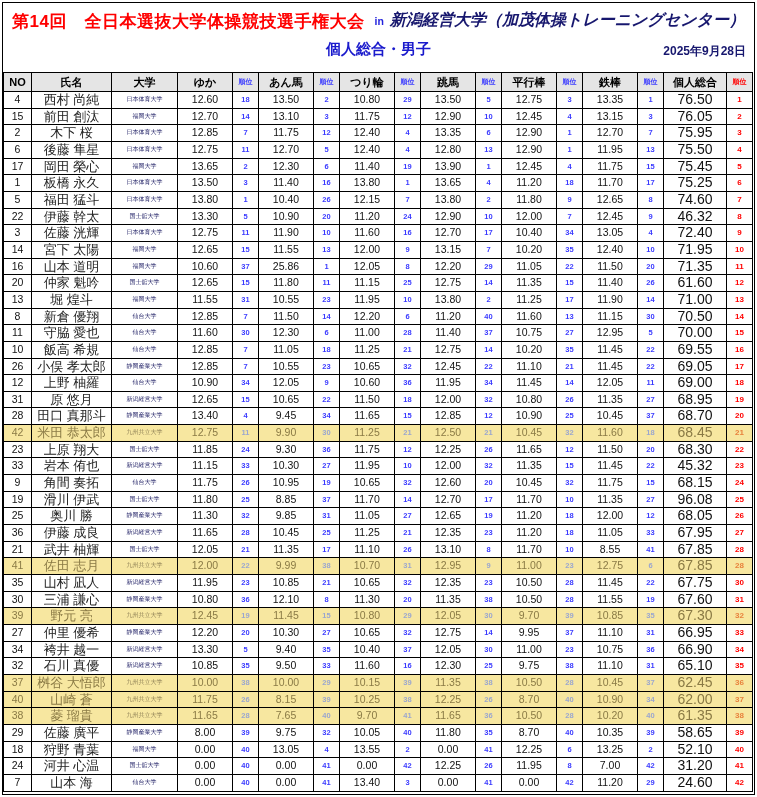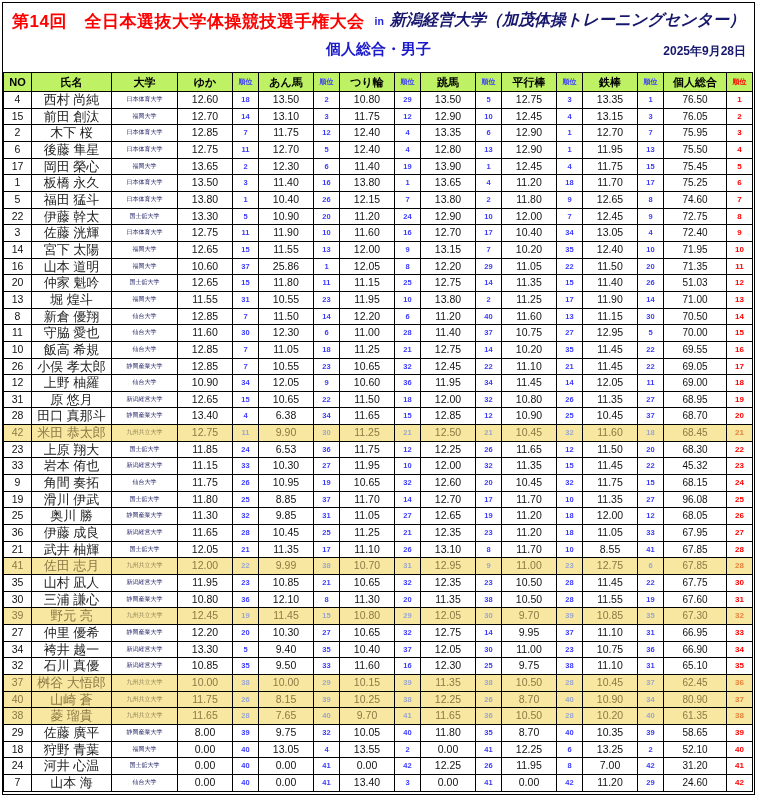--- a/index.html
+++ b/index.html
@@ -10,31 +10,31 @@
   .title-line{text-align:center;padding-top:7px;white-space:nowrap;}
   .main-title{color:#ff0000;font-weight:bold;font-size:17px;letter-spacing:.5px;}
   .in-label{color:#2222dd;font-weight:bold;font-size:10.5px;margin:0 6px 0 10px;vertical-align:2px;}
   .venue{color:#17176e;font-weight:bold;font-size:16px;vertical-align:2px;font-style:italic;}
   .sub-line{position:relative;margin-top:7px;height:18px;}
   .subtitle{position:absolute;left:0;right:0;text-align:center;color:#1a1acc;font-weight:bold;font-size:15px;}
   .date{position:absolute;right:8px;top:3px;color:#17176e;font-weight:bold;font-size:12px;}
   
   table{border-collapse:collapse;table-layout:fixed;width:749px;margin-left:0px;}
   th,td{border:1px solid #000;padding:0;text-align:center;overflow:hidden;white-space:nowrap;}
-  thead th{height:18px;background:#bef264;}
+  thead th{height:18px;background:#e5e5e5;}
   th.colh{font-size:11px;font-weight:bold;color:#000;}
   th.rankh{font-size:7px;font-weight:bold;color:#3a3aff;}
   th.rankh.final{color:#ff0000;}
   tbody td{height:15.65px;line-height:15.65px;}
   td.no{font-size:10.5px;color:#111;}
   td.name{font-size:13px;color:#222;}
   td.univ{font-size:6px;color:#15155e;}
   td.score{font-size:10.5px;color:#111;}
   td.rank{font-size:7.5px;font-weight:bold;color:#3a3aff;}
-  td.total{font-size:10px;color:#111;}
+  td.total{font-size:14px;color:#111;}
   td.frank{font-size:8px;font-weight:bold;color:#ff0000;}
   tr.hl{background:#f7e7a0;}
   tr.hl td.no,tr.hl td.name,tr.hl td.score,tr.hl td.total{color:#8a7a45;}
   tr.hl td.univ{color:#8d7f55;}
   tr.hl td.rank{color:#9aa6cf;}
   tr.hl td.frank{color:#e8823c;}
 </style>
 </head>
 <body>
 
@@ -233,21 +233,21 @@
           <td class="score">10.90</td>
           <td class="rank">20</td>
           <td class="score">11.20</td>
           <td class="rank">24</td>
           <td class="score">12.90</td>
           <td class="rank">10</td>
           <td class="score">12.00</td>
           <td class="rank">7</td>
           <td class="score">12.45</td>
           <td class="rank">9</td>
-          <td class="total">72.75</td>
+          <td class="total">46.32</td>
           <td class="frank">8</td>
         </tr>
         <tr>
           <td class="no">3</td>
           <td class="name">佐藤 洸輝</td>
           <td class="univ">日本体育大学</td>
           <td class="score">12.75</td>
           <td class="rank">11</td>
           <td class="score">11.90</td>
           <td class="rank">10</td>
@@ -309,21 +309,21 @@
           <td class="score">11.80</td>
           <td class="rank">11</td>
           <td class="score">11.15</td>
           <td class="rank">25</td>
           <td class="score">12.75</td>
           <td class="rank">14</td>
           <td class="score">11.35</td>
           <td class="rank">15</td>
           <td class="score">11.40</td>
           <td class="rank">26</td>
-          <td class="total">51.03</td>
+          <td class="total">61.60</td>
           <td class="frank">12</td>
         </tr>
         <tr>
           <td class="no">13</td>
           <td class="name">堀 煌斗</td>
           <td class="univ">福岡大学</td>
           <td class="score">11.55</td>
           <td class="rank">31</td>
           <td class="score">10.55</td>
           <td class="rank">23</td>
@@ -451,21 +451,21 @@
           <td class="rank">27</td>
           <td class="total">68.95</td>
           <td class="frank">19</td>
         </tr>
         <tr>
           <td class="no">28</td>
           <td class="name">田口 真那斗</td>
           <td class="univ">静岡産業大学</td>
           <td class="score">13.40</td>
           <td class="rank">4</td>
-          <td class="score">6.38</td>
+          <td class="score">9.45</td>
           <td class="rank">34</td>
           <td class="score">11.65</td>
           <td class="rank">15</td>
           <td class="score">12.85</td>
           <td class="rank">12</td>
           <td class="score">10.90</td>
           <td class="rank">25</td>
           <td class="score">10.45</td>
           <td class="rank">37</td>
           <td class="total">68.70</td>
@@ -489,21 +489,21 @@
           <td class="rank">18</td>
           <td class="total">68.45</td>
           <td class="frank">21</td>
         </tr>
         <tr>
           <td class="no">23</td>
           <td class="name">上原 翔大</td>
           <td class="univ">国士舘大学</td>
           <td class="score">11.85</td>
           <td class="rank">24</td>
-          <td class="score">6.53</td>
+          <td class="score">9.30</td>
           <td class="rank">36</td>
           <td class="score">11.75</td>
           <td class="rank">12</td>
           <td class="score">12.25</td>
           <td class="rank">26</td>
           <td class="score">11.65</td>
           <td class="rank">12</td>
           <td class="score">11.50</td>
           <td class="rank">20</td>
           <td class="total">68.30</td>
@@ -784,21 +784,21 @@
           <td class="score">8.15</td>
           <td class="rank">39</td>
           <td class="score">10.25</td>
           <td class="rank">38</td>
           <td class="score">12.25</td>
           <td class="rank">26</td>
           <td class="score">8.70</td>
           <td class="rank">40</td>
           <td class="score">10.90</td>
           <td class="rank">34</td>
-          <td class="total">80.90</td>
+          <td class="total">62.00</td>
           <td class="frank">37</td>
         </tr>
         <tr class="hl">
           <td class="no">38</td>
           <td class="name">菱 瑠貴</td>
           <td class="univ">九州共立大学</td>
           <td class="score">11.65</td>
           <td class="rank">28</td>
           <td class="score">7.65</td>
           <td class="rank">40</td>

